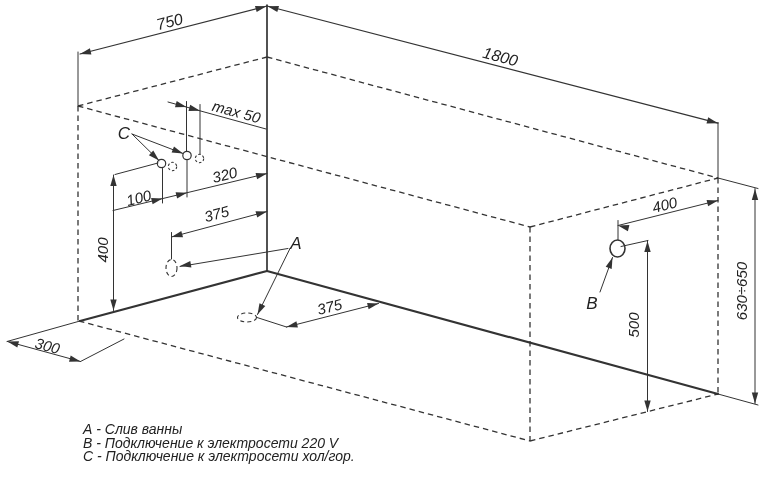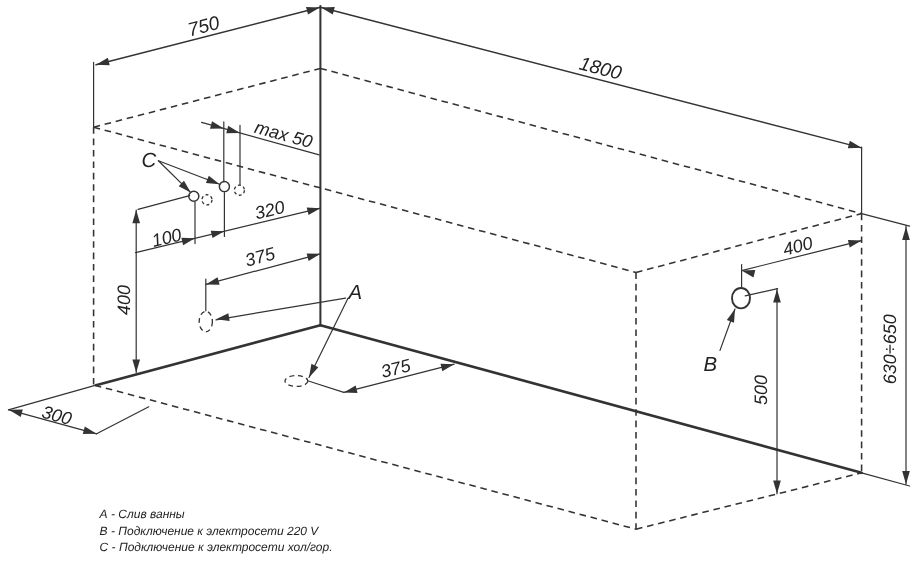--- a/index.html
+++ b/index.html
@@ -1,19 +1,19 @@
 <!DOCTYPE html>
 <html><head>
 <meta charset="utf-8">
 <style>
   html,body{margin:0;padding:0;background:#fff;}
   .canvas{position:relative;width:762px;height:478px;background:#ffffff;overflow:hidden;
           font-family:"Liberation Sans",sans-serif;}
   .canvas svg{position:absolute;left:0;top:0;}
-  .legend{position:absolute;left:83px;top:423px;font-style:italic;font-size:10px;
+  .legend{position:absolute;left:83px;top:423px;font-style:italic;font-size:14px;
           line-height:13.6px;color:#222;white-space:nowrap;}
 </style>
 </head>
 <body>
 
 <div class="canvas">
   <svg width="762" height="478" viewBox="0 0 762 478" xmlns="http://www.w3.org/2000/svg">
       <line x1="267" y1="5" x2="267" y2="271" stroke="#333333" stroke-width="1.7" stroke-linecap="round"></line>
       <line x1="267" y1="271" x2="80" y2="321" stroke="#333333" stroke-width="2.2" stroke-linecap="round"></line>
       <line x1="80" y1="321" x2="7" y2="341.5" stroke="#333333" stroke-width="1" stroke-linecap="round"></line>

